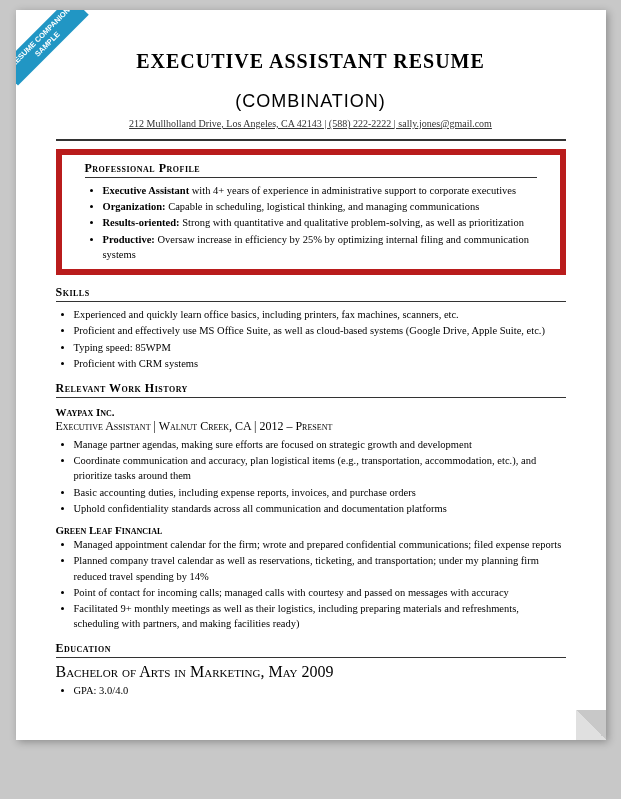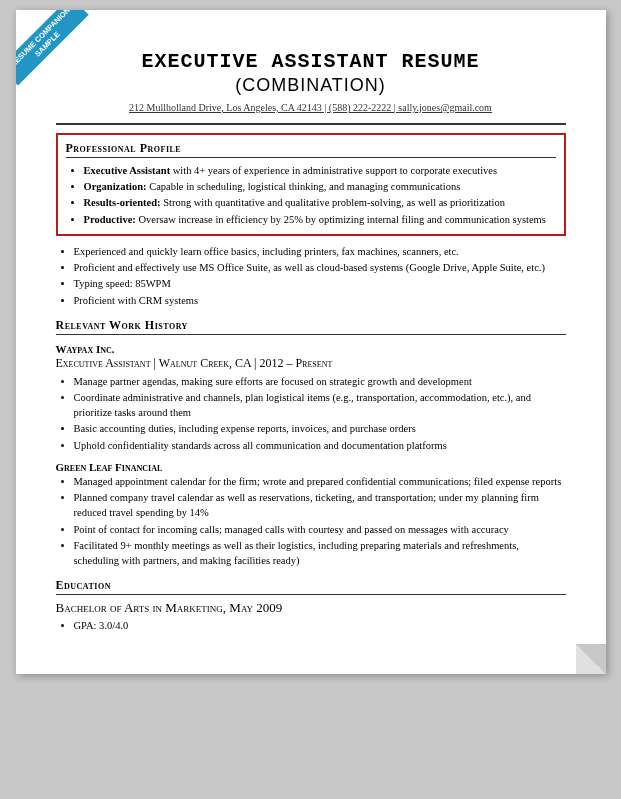--- a/index.html
+++ b/index.html
@@ -54,23 +54,23 @@
       width: 30px;
       height: 30px;
       background: linear-gradient(225deg, #c8c8c8 50%, #e0e0e0 50%);
     }
 
     .resume-title {
       text-align: center;
       font-size: 20px;
       font-weight: bold;
       letter-spacing: 1px;
-      margin-bottom: 2px;
+      margin-bottom: 18px;
       margin-top: 10px;
-      font-family: Liberation Mono, monospace;
+      font-family: Liberation Serif, serif;
     }
     .resume-subtitle {
       text-align: center;
       font-size: 18px;
       font-weight: normal;
       letter-spacing: 1px;
       margin-bottom: 6px;
       font-family: Arial, Helvetica, sans-serif;
     }
     .contact-info {
@@ -93,22 +93,22 @@
       font-weight: bold;
       border-bottom: 1px solid #333;
       margin-bottom: 5px;
       margin-top: 10px;
       padding-bottom: 1px;
       letter-spacing: 0.5px;
     }
 
     
     .profile-box {
-      border: 2px solid #b91c1c;
-      padding: 6px 8px;
+      border: 6px solid #b91c1c;
+      padding: 6px 23px;
       margin-bottom: 8px;
     }
     .profile-box .section-heading {
       border-bottom: 1px solid #333;
       margin-top: 0;
     }
 
     ul.bullet-list {
       list-style: disc;
       padding-left: 18px;
@@ -132,21 +132,21 @@
       margin-bottom: 3px;
     }
 
     .edu-school {
       font-size: 10.5px;
       font-variant: small-caps;
       font-weight: bold;
       margin-top: 4px;
     }
     .edu-degree {
-      font-size: 13px;
+      font-size: 16px;
       font-variant: small-caps;
       margin-bottom: 2px;
     }
 
     .bold-term {
       font-weight: bold;
     }
   </style>
 </head>
 <body>
@@ -180,20 +180,21 @@
         <span> Strong with quantitative and qualitative problem-solving, as well as prioritization</span>
       </li>
       <li>
         <span class="bold-term">Productive:</span>
         <span> Oversaw increase in efficiency by 25% by optimizing internal filing and communication systems</span>
       </li>
     </ul>
   </div>
 
   <div>
+    <div class="section-heading">Skills</div>
     <ul class="bullet-list">
       <li>
         <span>Experienced and quickly learn office basics, including printers, fax machines, scanners, etc.</span>
       </li>
       <li>
         <span>Proficient and effectively use MS Office Suite, as well as cloud-based systems (Google Drive, Apple Suite, etc.)</span>
       </li>
       <li>
         <span>Typing speed: 85WPM</span>
       </li>
@@ -203,21 +204,21 @@
     </ul>
   </div>
 
   <div>
     <div class="section-heading">Relevant Work History</div>
 
     <div class="company-name">Waypax Inc.</div>
     <div class="job-title-line">Executive Assistant  |  Walnut Creek, CA  |  2012 – Present</div>
     <ul class="bullet-list">
       <li><span>Manage partner agendas, making sure efforts are focused on strategic growth and development</span></li>
-      <li><span>Coordinate administrative and channels, plan logistical items (e.g., transportation, accommodation, etc.), and prioritize tasks around them</span></li>
+      <li><span>Coordinate communication and accuracy, plan logistical items (e.g., transportation, accommodation, etc.), and prioritize tasks around them</span></li>
       <li><span>Basic accounting duties, including expense reports, invoices, and purchase orders</span></li>
       <li><span>Uphold confidentiality standards across all communication and documentation platforms</span></li>
     </ul>
 
     <div class="company-name">Green Leaf Financial</div>
     <ul class="bullet-list">
       <li><span>Managed appointment calendar for the firm; wrote and prepared confidential communications; filed expense reports</span></li>
       <li><span>Planned company travel calendar as well as reservations, ticketing, and transportation; under my planning firm reduced travel spending by 14%</span></li>
       <li><span>Point of contact for incoming calls; managed calls with courtesy and passed on messages with accuracy</span></li>
       <li><span>Facilitated 9+ monthly meetings as well as their logistics, including preparing materials and refreshments, scheduling with partners, and making facilities ready)</span></li>

